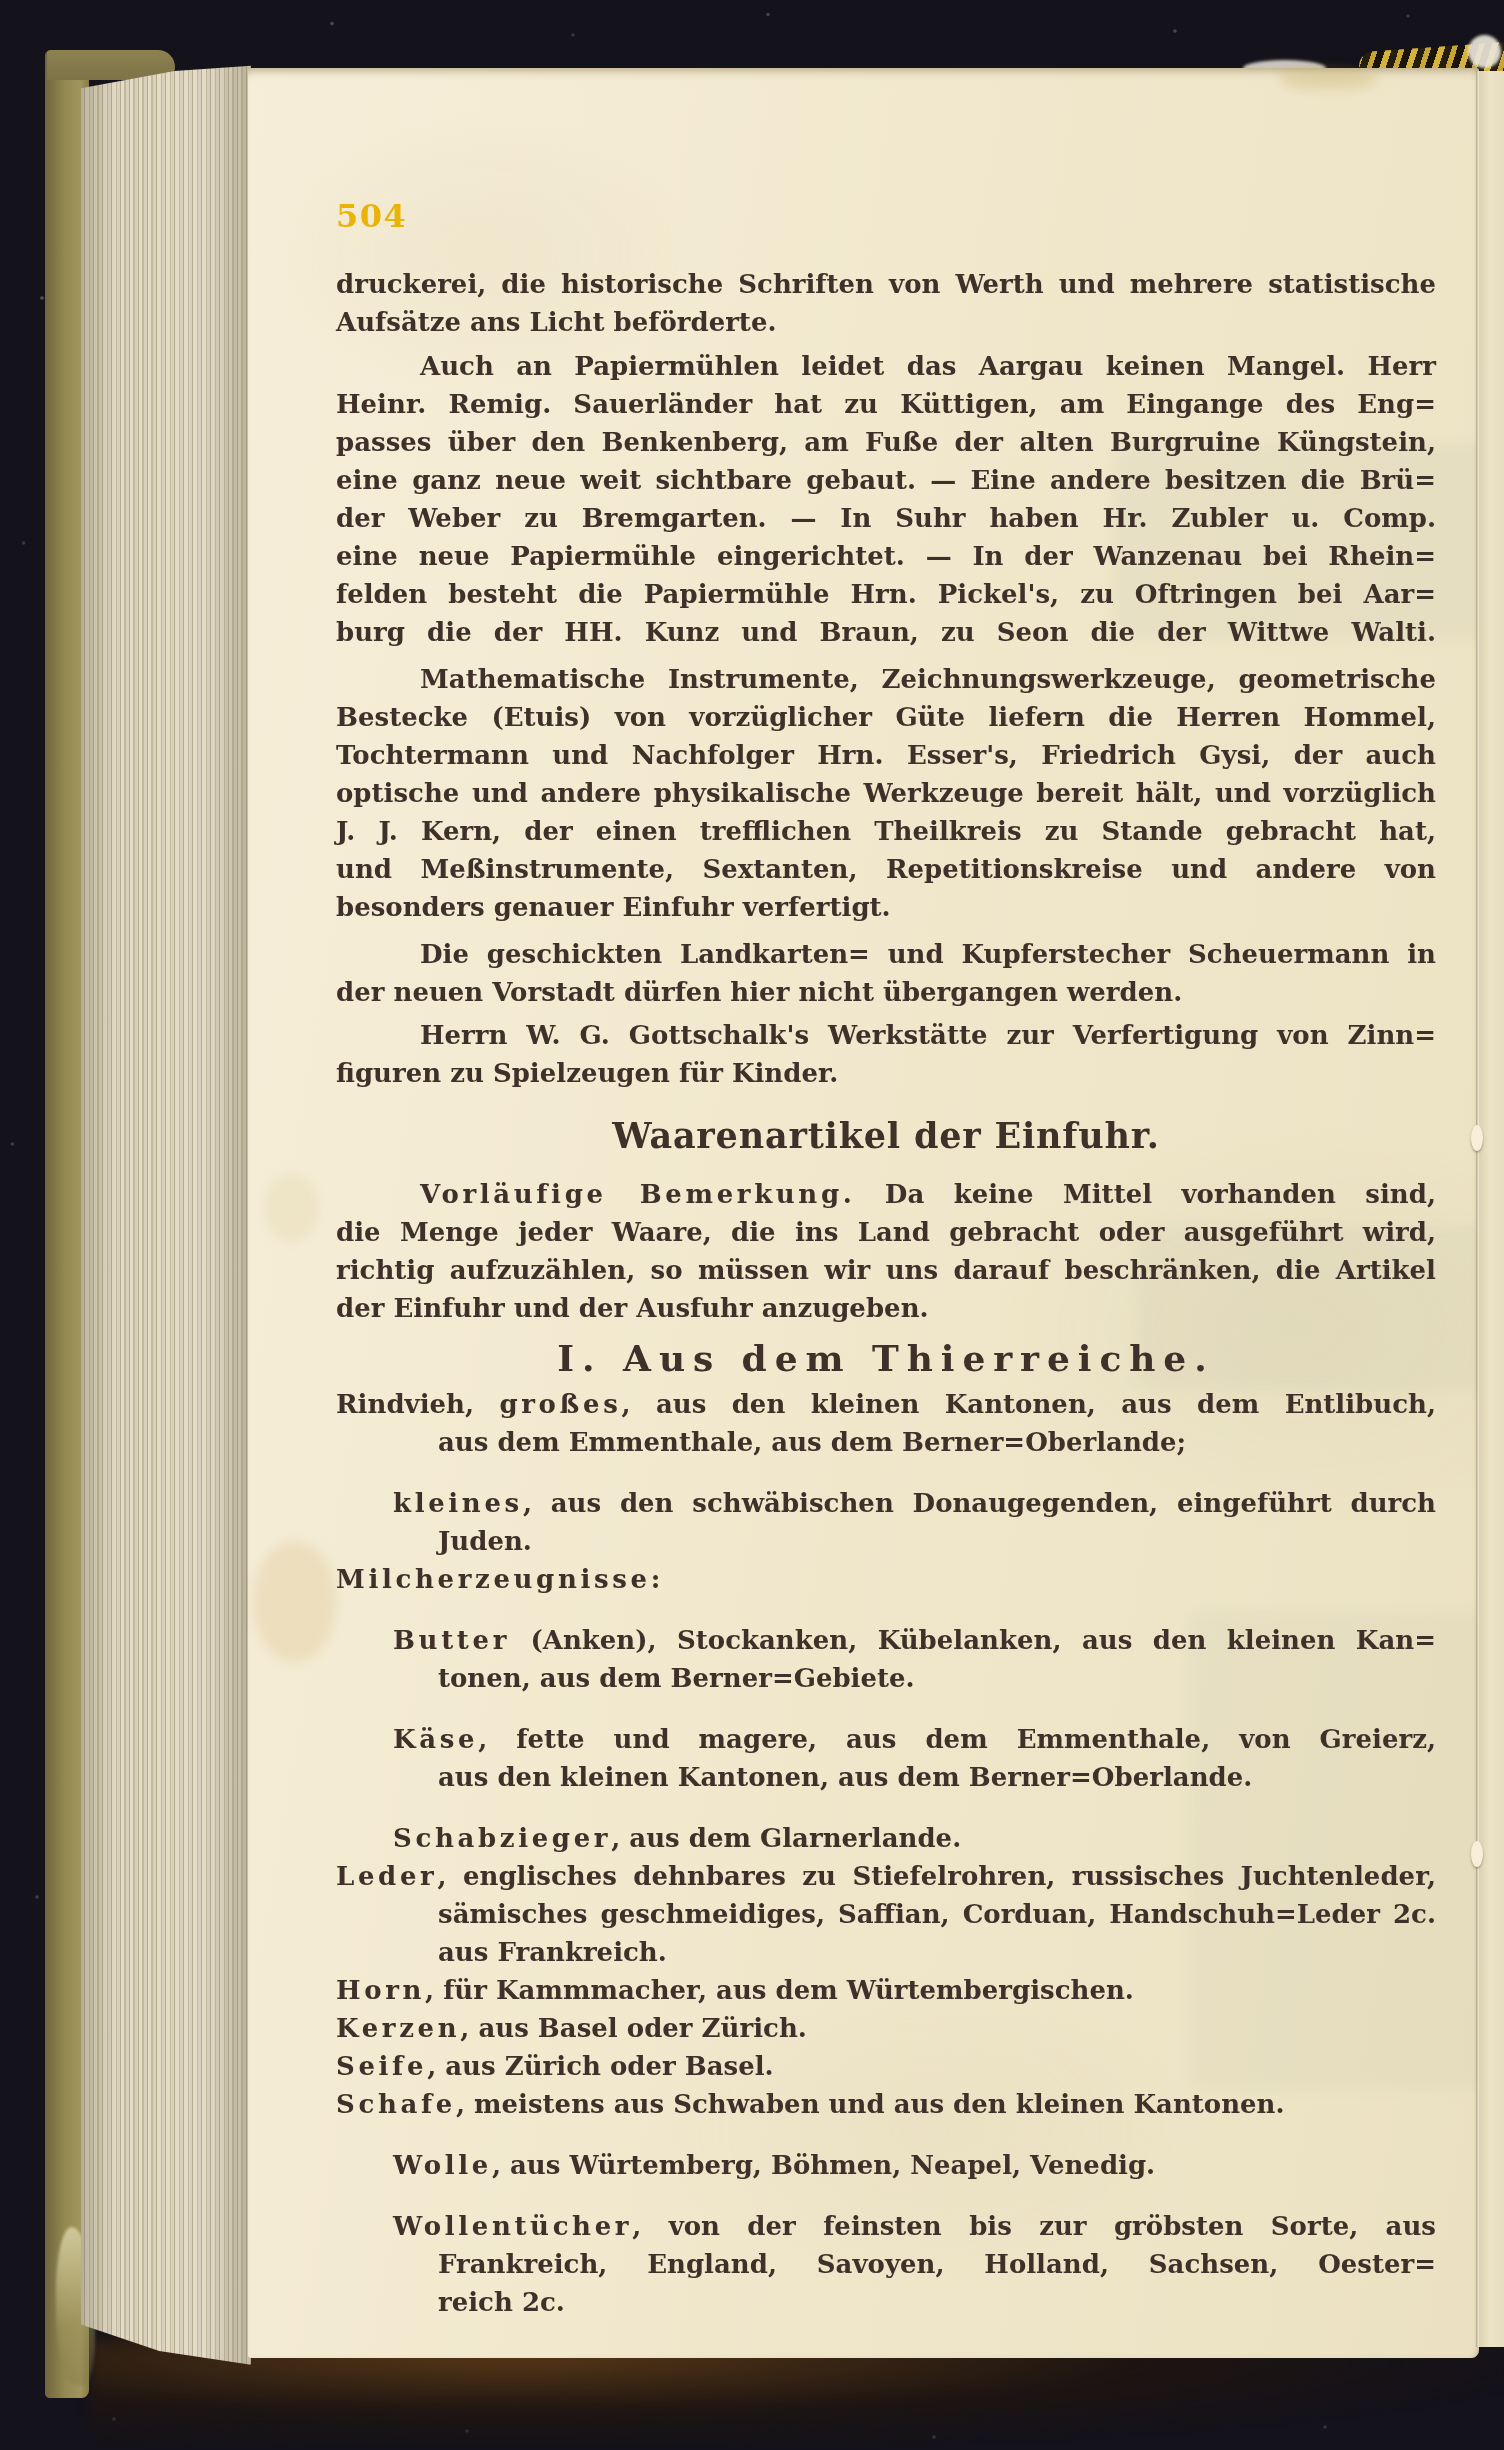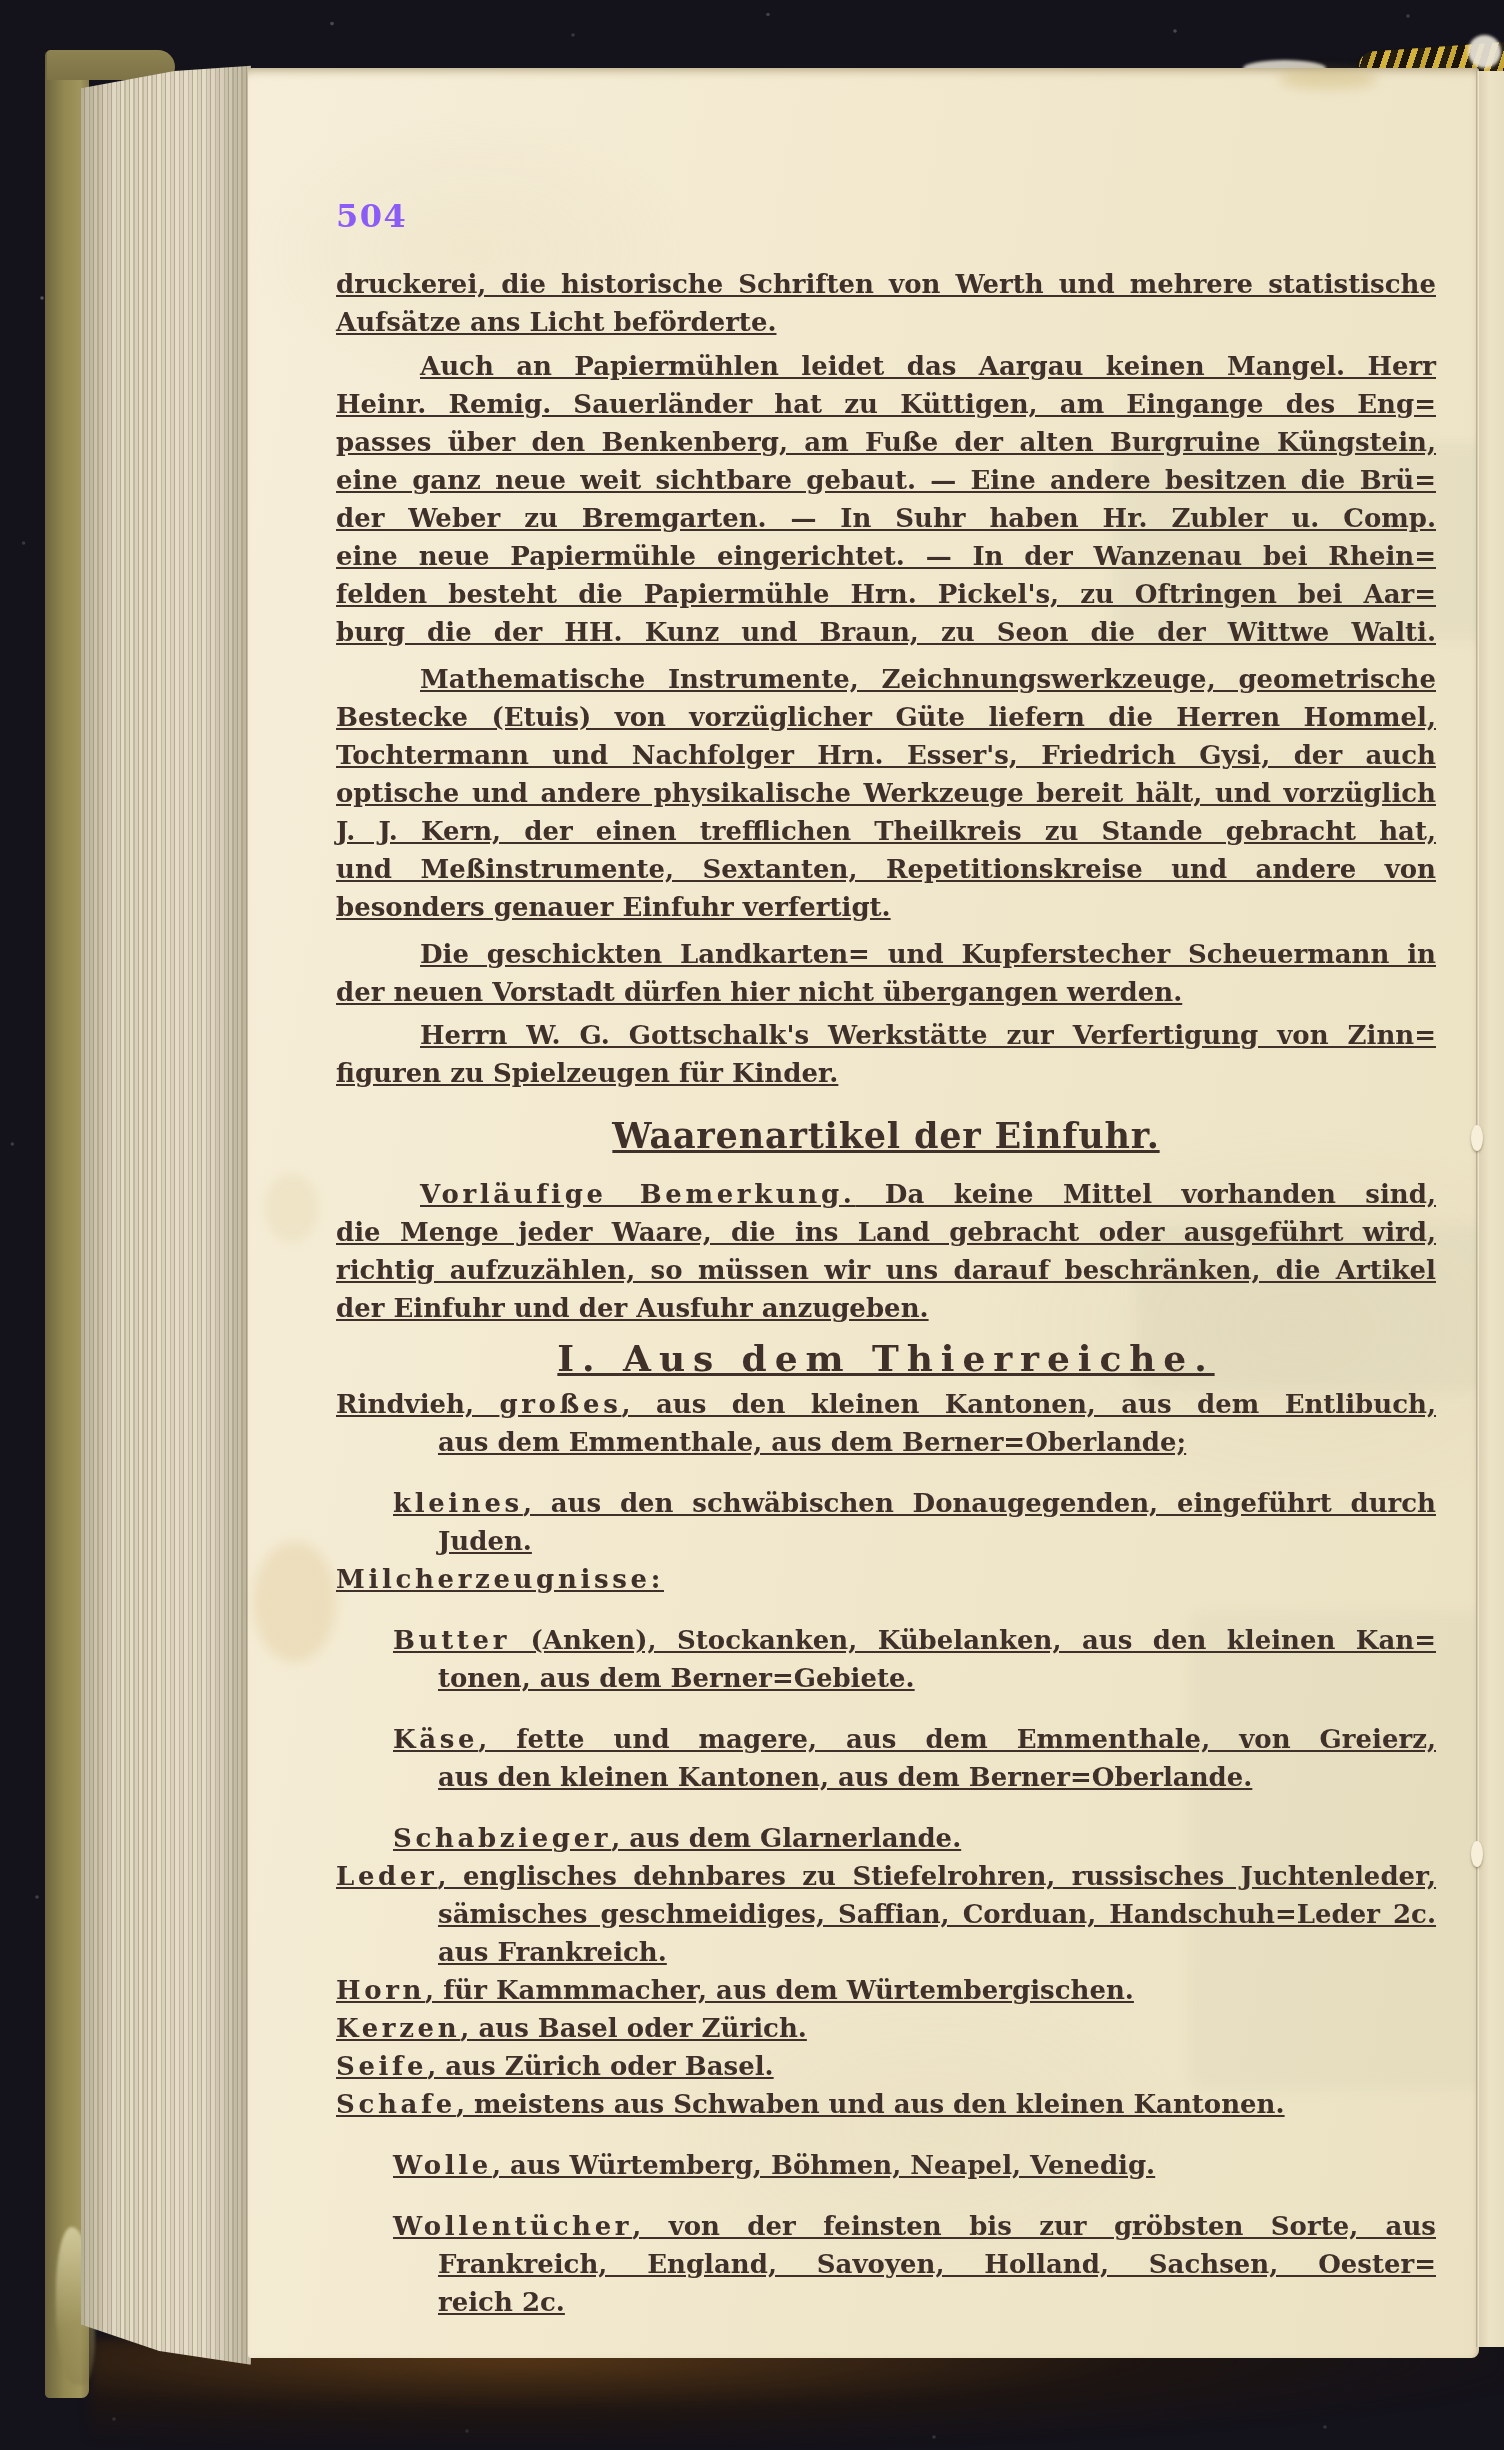--- a/index.html
+++ b/index.html
@@ -68,24 +68,24 @@
   
   #page-fold-sliver{position:absolute;left:1479px;top:71px;width:25.6px;height:2276px;
     background:linear-gradient(to right,#dcd1b2,#ece2c6 40%,#e6dcbf);}
   #fold-line{position:absolute;left:1476px;top:71px;width:3px;height:2276px;
     background:linear-gradient(to right,rgba(140,125,95,.55),#faf3de);}
   .fold-bump{position:absolute;left:1471px;width:12px;height:25.6px;border-radius:50%;
     background:#f7efda;box-shadow:0 1.5px 2.3px rgba(120,105,75,.6);}
   #bump-1{top:1125px;} #bump-2{top:1841px;}
   
   #page-number{position:absolute;left:336px;top:197px;font-size:32px;font-weight:bold;
-    color:#8b5cf6;letter-spacing:1.5px;}
+    color:#eab308;letter-spacing:1.5px;}
   #text-block{position:absolute;left:336px;top:265px;width:1100px;color:#40302a;
     font-size:26px;font-weight:bold;}
-  .ln{line-height:38px;min-height:38px;text-decoration:underline;}
+  .ln{line-height:38px;min-height:38px;}
   .ln.j{text-align:justify;text-align-last:justify;}
   .ln.l{text-align:center;text-align-last:left;}
   .ln.i1{text-indent:84px;}
   .ln.i2{padding-left:57px;margin-top:23px;}
   .ln.i3{padding-left:102px;}
   .ln .sp{letter-spacing:.14em;}
   .ln.h1{font-size:35px;line-height:48px;min-height:48px;text-align:center !important;
     text-align-last:center !important;letter-spacing:0.8px;}
   .ln.h2{font-size:36px;line-height:42px;min-height:42px;text-align:center !important;
     text-align-last:center !important;}

